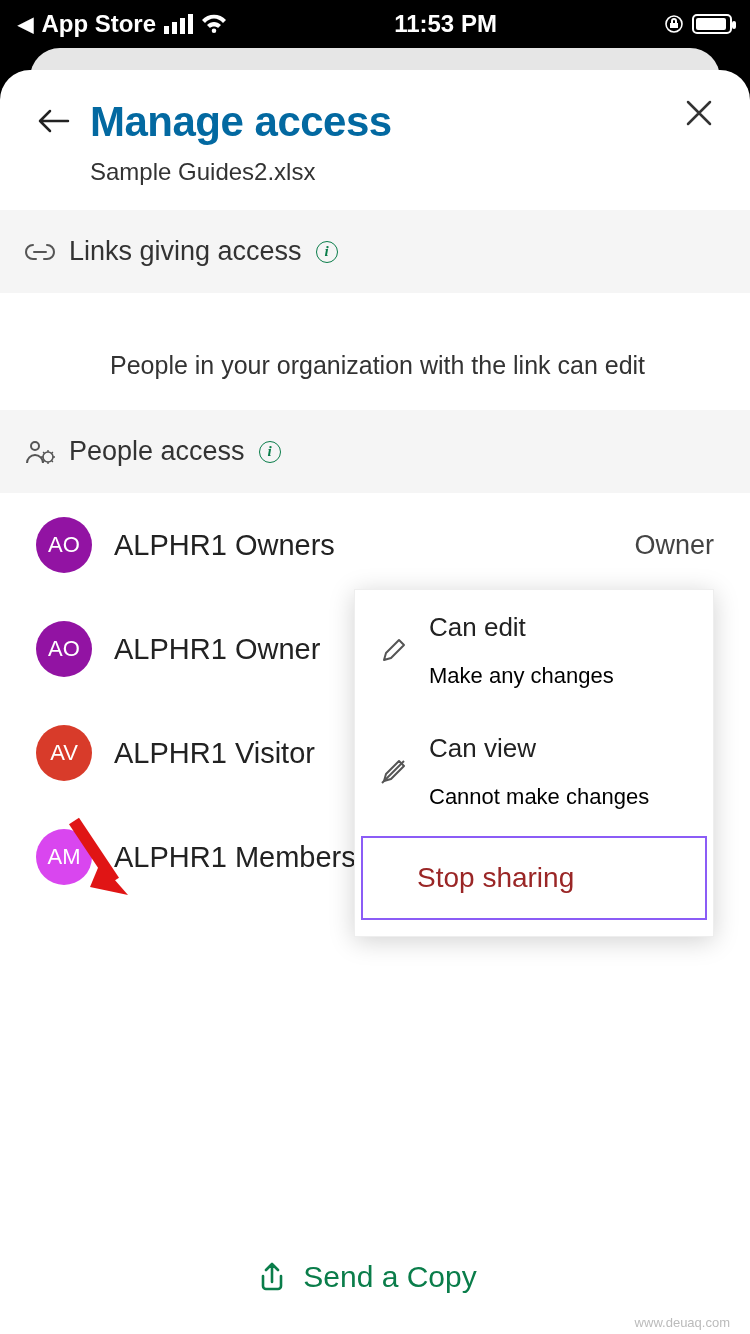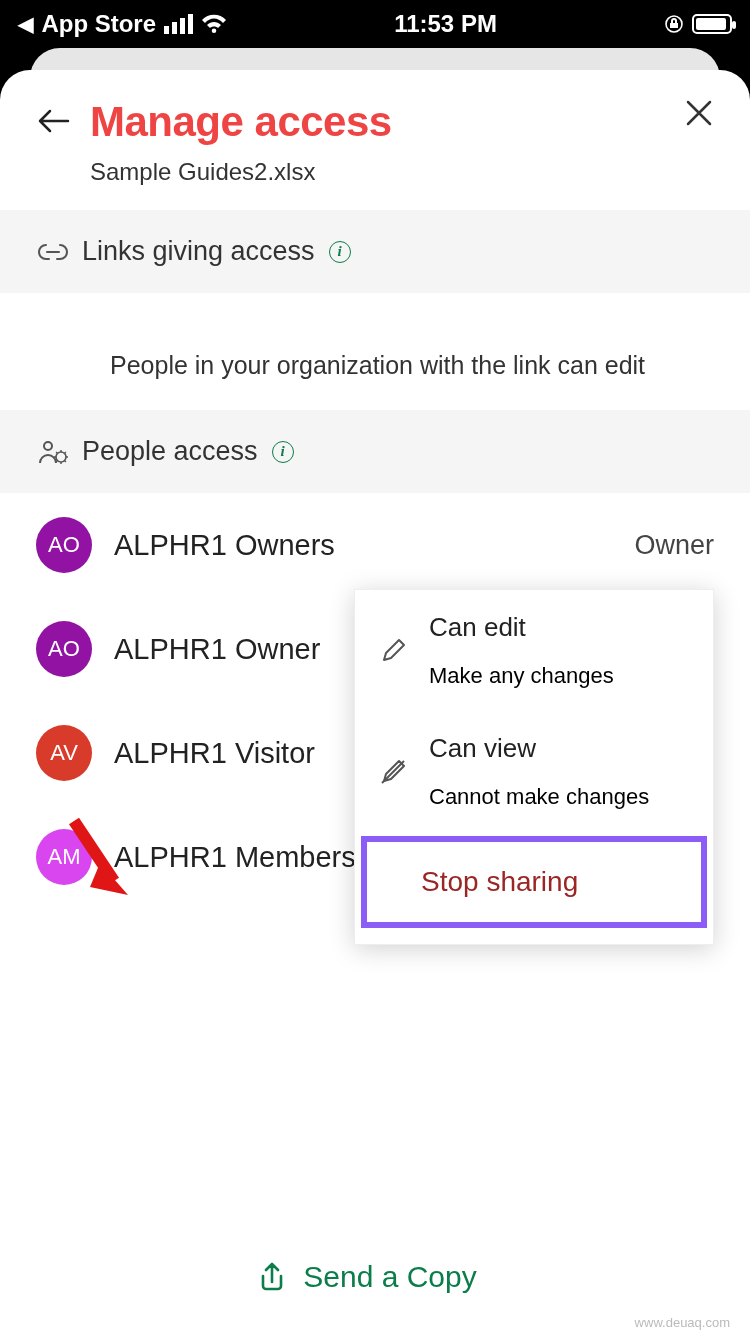--- a/index.html
+++ b/index.html
@@ -16,25 +16,25 @@
   .battery { width: 40px; height: 20px; border: 2px solid #fff; border-radius: 5px; position: relative; }
   .battery::after { content:""; position:absolute; right:-6px; top:5px; width:4px; height:8px; background:#fff; border-radius:2px; }
   .battery .fill { position:absolute; left:2px; top:2px; bottom:2px; width:30px; background:#fff; border-radius:2px; }
 
   .backdrop { position: absolute; top: 48px; left: 30px; right: 30px; height: 30px; background: #e6e6e6; border-radius: 30px 30px 0 0; }
 
   .sheet { position: absolute; top: 70px; left: 0; right: 0; bottom: 0; background: #fff; border-radius: 30px 30px 0 0; display: flex; flex-direction: column; }
 
   .header { padding: 28px 36px 24px 36px; display: grid; grid-template-columns: 54px 1fr 48px; align-items: start; }
   .back-arrow { font-size: 40px; color:#222; padding-top:6px; }
-  .title { font-size: 42px; font-weight: 700; color:#ef4444; letter-spacing:-0.5px; }
+  .title { font-size: 42px; font-weight: 700; color:#0369a1; letter-spacing:-0.5px; }
   .subtitle { font-size: 24px; color:#333; margin-top:12px; font-weight:400; }
   .close-x { font-size: 36px; color:#333; justify-self:end; }
 
-  .section-bar { background:#f5f5f5; padding: 26px 38px; display:flex; align-items:center; gap:14px; font-size:27px; color:#333; }
+  .section-bar { background:#f5f5f5; padding: 26px 25px; display:flex; align-items:center; gap:14px; font-size:27px; color:#333; }
   .section-bar .info { width:22px; height:22px; border:1.5px solid #0a7d4a; border-radius:50%; color:#0a7d4a; font-size:15px; display:flex; align-items:center; justify-content:center; font-style:italic; font-family:serif; font-weight:bold;}
 
   .link-block { padding: 30px 36px 30px 36px; }
   .link-row { display:flex; align-items:center; gap:18px; }
   .link-badge { width:56px; height:56px; border:2px solid #0f4a8a; border-radius:50%; display:flex; align-items:center; justify-content:center; color:#0f4a8a; flex-shrink:0; }
   .link-input { flex:1; border:1.5px solid #888; height:60px; padding:0 16px; font-size:25px; color:#333; white-space:nowrap; overflow:hidden; text-overflow:ellipsis; display:flex; align-items:center; border-radius:2px;}
   .copy-btn { width:100px; height:60px; border:1.5px solid #888; display:flex; align-items:center; justify-content:center; font-size:25px; color:#222; border-radius:2px;}
   .more-dots { font-size:30px; letter-spacing:2px; color:#333; padding:0 6px; }
   .link-desc { margin-top:28px; margin-left:74px; font-size:25px; color:#333; }
 
@@ -43,21 +43,21 @@
   .avatar { width:56px; height:56px; border-radius:50%; display:flex; align-items:center; justify-content:center; color:#fff; font-size:22px; font-weight:500; flex-shrink:0; }
   .mname { font-size:29px; color:#222; flex:1; white-space:nowrap; overflow:hidden;}
   .mrole { font-size:27px; color:#444; }
   .edit-chev { display:flex; align-items:center; gap:14px; color:#444; }
 
   .popup { position:absolute; top:96px; right:36px; width:360px; background:#fff; box-shadow: 0 4px 24px rgba(0,0,0,0.18); border:1px solid #eee; z-index:5; }
   .popt { padding:22px 20px; display:flex; align-items:center; gap:18px; }
   .popt .picon { width:36px; color:#444; display:flex; justify-content:center; }
   .ptitle { font-size:26px; color:#222; font-weight:500; }
   .psub { font-size:22px; color:#000000; margin-top:20px; }
-  .stop { border:6px solid #8b5cf6; margin:4px 6px 16px 6px; padding:24px 20px 24px 54px; font-size:28px; color:#9a2626; font-weight:500; }
+  .stop { border:2px solid #8b5cf6; margin:4px 6px 16px 6px; padding:24px 20px 24px 54px; font-size:28px; color:#9a2626; font-weight:500; }
 
   .arrow-anno { position:absolute; top:320px; left:66px; z-index:6; }
 
   .footer { padding: 26px 16px 40px 0; display:flex; align-items:center; justify-content:center; gap:16px; color:#0a7d4a; font-size:30px; }
 
   .watermark { position:absolute; right:20px; bottom:4px; font-size:13px; color:#bbb; z-index:20; }
 
   svg { display:block; }
 </style>
 </head>

